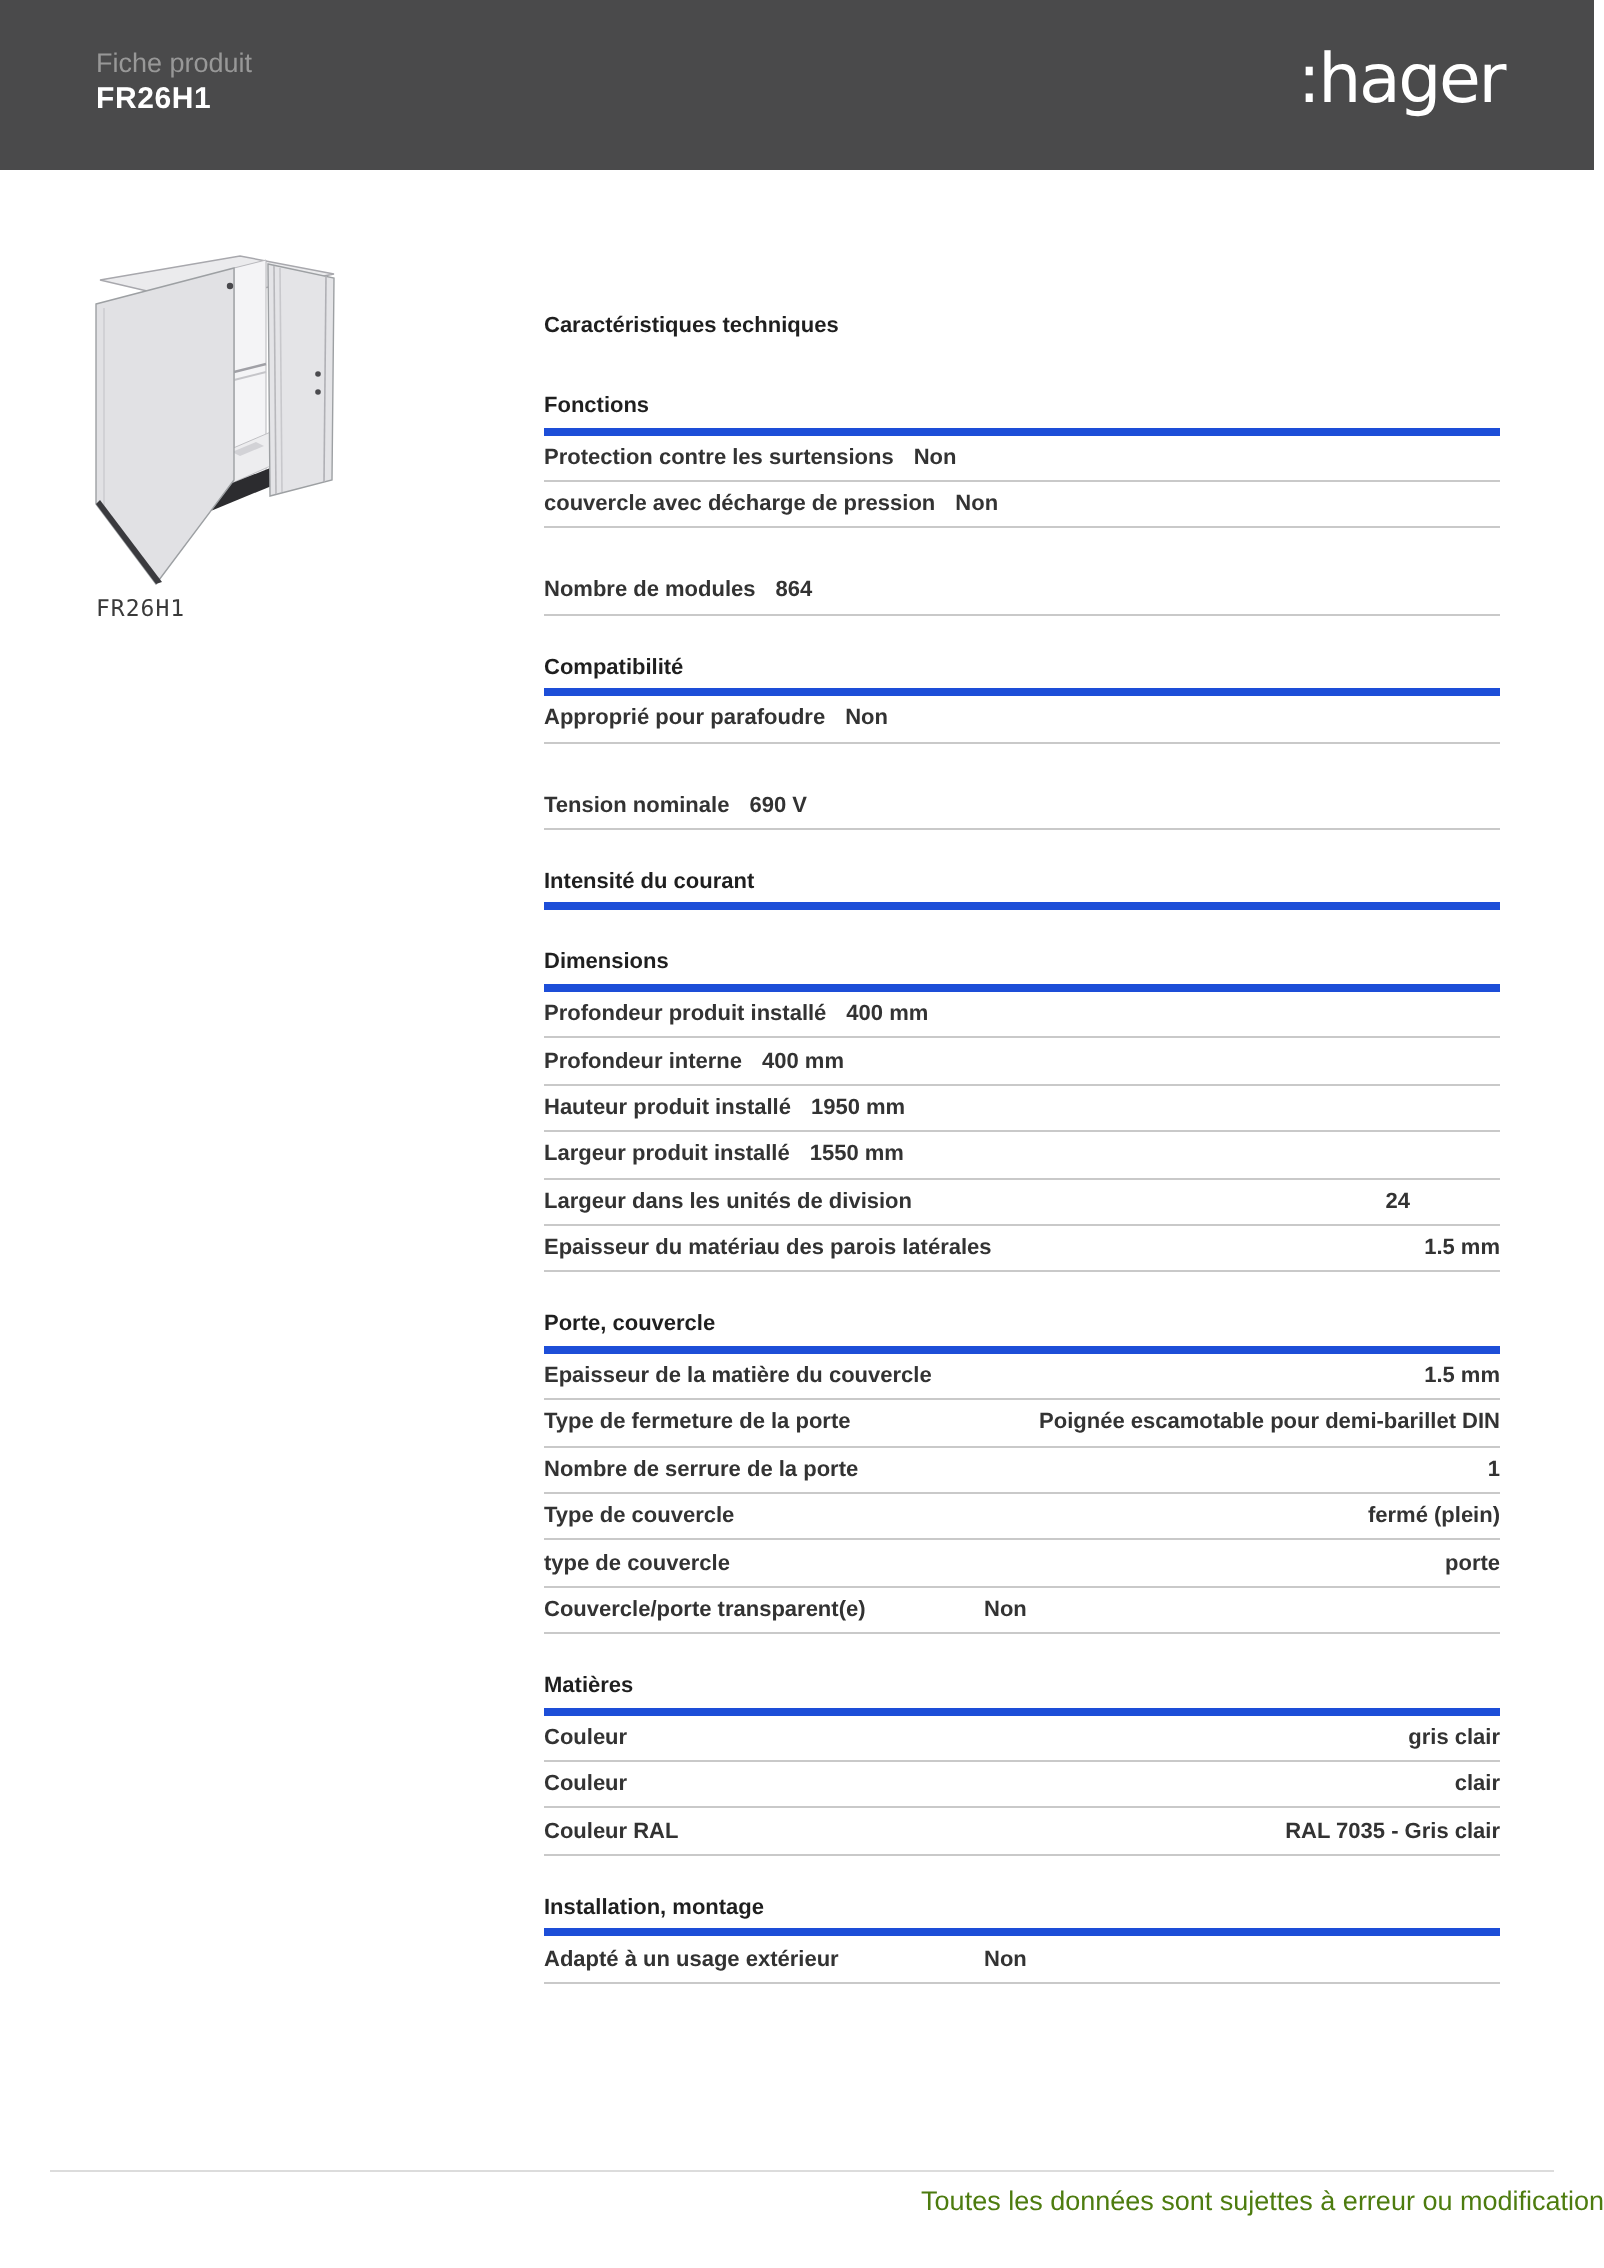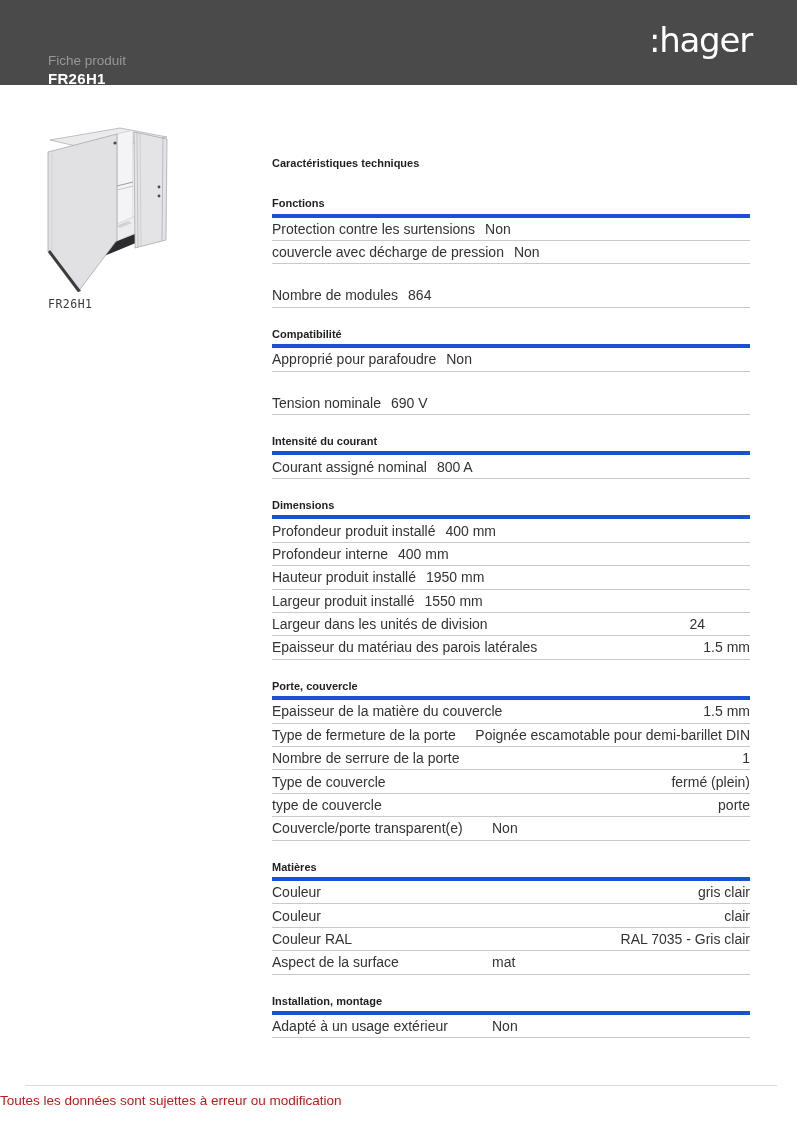--- a/index.html
+++ b/index.html
@@ -3,49 +3,49 @@
 <meta charset="utf-8">
 <style>
   html,body{margin:0;padding:0;}
   body{
     width:802px;height:1134px;position:relative;background:#ffffff;
     font-family:"Liberation Sans","DejaVu Sans",sans-serif;
     -webkit-font-smoothing:antialiased;overflow:hidden;
   }
   
   .header{position:absolute;top:0;left:0;width:797px;height:85px;background:#4a4a4b;}
-  .header-text{position:absolute;left:48px;top:24px;margin-top:29px;}
+  .header-text{position:absolute;left:48px;top:24px;}
   .doc-type{color:#989898;font-size:13.5px;line-height:15px;}
   .product-code{color:#ffffff;font-size:15px;font-weight:bold;line-height:17px;margin-top:2px;letter-spacing:.3px;}
   .logo{position:absolute;right:45px;top:20px;color:#ffffff;font-size:34px;font-weight:normal;
         letter-spacing:-1.2px;font-family:"DejaVu Sans","Liberation Sans",sans-serif;}
   
   .product-image{position:absolute;left:40px;top:126px;width:140px;height:170px;}
   .image-caption{position:absolute;left:48px;top:297px;font-family:"DejaVu Sans Mono","Liberation Mono",monospace;
                  font-size:11.5px;color:#3a3a3a;letter-spacing:.5px;}
   
   .spec-col{position:absolute;left:272px;top:133px;width:478px;height:952px;overflow:hidden;color:#333;}
   .main-title{font-size:11.5px;font-weight:bold;color:#1f1f1f;line-height:14px;}
   .subtitle{margin-top:24px;font-size:11px;font-weight:bold;color:#1f1f1f;line-height:13px;}
   .sections{margin-top:0;}
   .section{margin-top:20px;}
   .section:first-child{margin-top:27px;}
   .section-heading{font-size:11px;font-weight:bold;color:#1f1f1f;line-height:13px;
                    padding-bottom:3.5px;border-bottom:4px solid #1d4ed8;}
   .spec-row{display:flex;align-items:center;height:23.4px;box-sizing:border-box;
-            border-bottom:1px solid #c9c9c9;font-size:14px;color:#333;position:relative;}
+            border-bottom:1px solid #c9c9c9;font-size:11px;color:#333;position:relative;font-weight:bold;}
   .row-label{white-space:nowrap;}
   .row-value{white-space:nowrap;}
   .row-value.val-inline{margin-left:10px;}
   .row-value.val-mid{position:absolute;left:220px;}
   .row-value.val-right{margin-left:auto;}
   .row-value.val-right-pad{margin-left:auto;padding-right:45px;}
   
   .footer-sep{position:absolute;left:25px;top:1085px;width:752px;height:1px;background:#dcdcdc;}
-  .footer{position:absolute;left:0;top:1093px;width:802px;text-align:left;font-size:13.5px;color:#b91c1c;}
+  .footer{position:absolute;left:0;top:1093px;width:802px;text-align:right;font-size:13.5px;color:#4d7c0f;}
 </style>
 </head>
 <body>
 
 <div class="header">
   <div class="header-text">
     <div class="doc-type">Fiche produit</div>
     <div class="product-code">FR26H1</div>
   </div>
   <div class="logo">:hager</div>
@@ -110,24 +110,20 @@
         </div>
       </div>
       <div class="section">
         <div class="spec-row">
           <span class="row-label">Tension nominale</span>
           <span class="row-value val-inline">690 V</span>
         </div>
       </div>
       <div class="section">
         <div class="section-heading">Intensité du courant</div>
-        <div class="spec-row">
-          <span class="row-label">Courant assigné nominal</span>
-          <span class="row-value val-inline">800 A</span>
-        </div>
       </div>
       <div class="section">
         <div class="section-heading">Dimensions</div>
         <div class="spec-row">
           <span class="row-label">Profondeur produit installé</span>
           <span class="row-value val-inline">400 mm</span>
         </div>
         <div class="spec-row">
           <span class="row-label">Profondeur interne</span>
           <span class="row-value val-inline">400 mm</span>
@@ -183,24 +179,20 @@
           <span class="row-value val-right">gris clair</span>
         </div>
         <div class="spec-row">
           <span class="row-label">Couleur</span>
           <span class="row-value val-right">clair</span>
         </div>
         <div class="spec-row">
           <span class="row-label">Couleur RAL</span>
           <span class="row-value val-right">RAL 7035 - Gris clair</span>
         </div>
-        <div class="spec-row">
-          <span class="row-label">Aspect de la surface</span>
-          <span class="row-value val-mid">mat</span>
-        </div>
       </div>
       <div class="section">
         <div class="section-heading">Installation, montage</div>
         <div class="spec-row">
           <span class="row-label">Adapté à un usage extérieur</span>
           <span class="row-value val-mid">Non</span>
         </div>
       </div>
     </div>
 </div>

